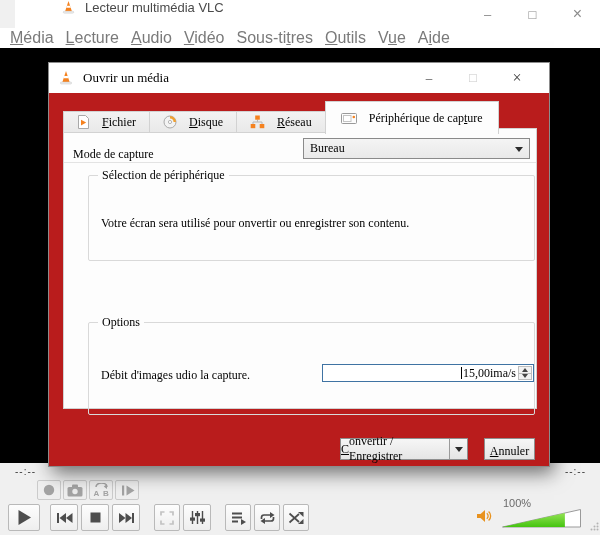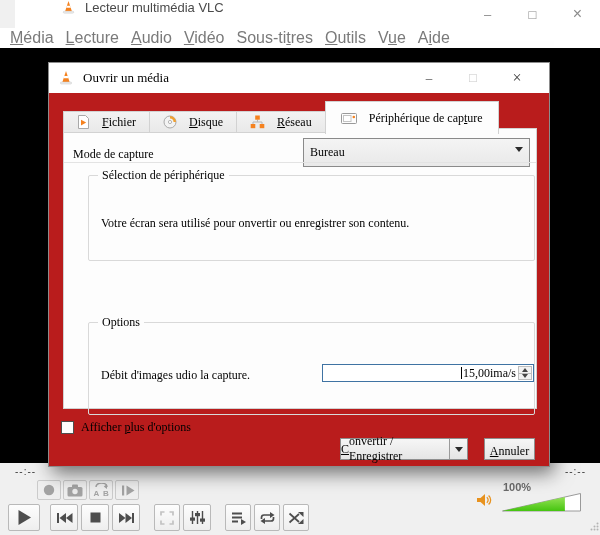--- a/index.html
+++ b/index.html
@@ -23,21 +23,21 @@
   .bottom-panel { position:absolute; top:463px; left:0; width:600px; height:72px; background:#f0f0f0; }
   .time-label { position:absolute; top:3px; font-size:10px; color:#3c3c3c; letter-spacing:1px; }
   .time-label.left { left:15px; } .time-label.right { right:14px; }
   .adv-row { position:absolute; top:17px; left:37px; display:flex; gap:2px; }
   .abtn { width:24px; height:20px; border:1px solid #cbcbcb; border-radius:2px; background:#efefef; display:flex; align-items:center; justify-content:center; }
   .ctrl-row { position:absolute; top:41px; left:8px; display:flex; align-items:center; gap:3px; }
   .cbtn { height:27px; width:28px; border:1px solid #b9b9b9; border-radius:2px; background:linear-gradient(#fdfdfd,#eeeeee); display:flex; align-items:center; justify-content:center; }
   .cbtn.play { width:32px; }
   .cbtn.small { width:26px; }
   .sp8 { width:8px; } .sp4 { width:4px; }
-  .volume-box { position:absolute; right:12px; top:20px; width:112px; height:30px;font-weight:bold; }
+  .volume-box { position:absolute; right:12px; top:36px; width:112px; height:30px; }
   .volume-box .speaker { position:absolute; left:0; bottom:2px; }
   .volume-box .vol-label { position:absolute; left:27px; top:-2px; font-size:11px; color:#6b6b6b; }
   .volume-box svg.vol { position:absolute; right:6px; bottom:1px; }
   .resize-grip { position:absolute; right:1px; bottom:1px; }
 
   
   .dialog { position:absolute; left:48px; top:62px; width:502px; height:405px; background:#b91c1c; border:1px solid #8c8c8c; box-shadow:4px 6px 18px rgba(0,0,0,.55); z-index:10;font-family:Liberation Serif, serif; }
   .dlg-titlebar { height:30px; background:#fff; display:flex; align-items:center; }
   .dlg-titlebar .app-icon { margin-left:9px; margin-right:9px; display:flex; }
   .dlg-titlebar .dlg-title { font-size:13px; color:#000; }
@@ -46,21 +46,21 @@
   .dlg-btn.disabled { color:#c9c9c9; }
   .dlg-btn.close { font-size:16px; }
   .dlg-body { position:relative; height:373px; }
 
   .tabs { position:absolute; left:14px; top:8px; display:flex; align-items:flex-end; z-index:3; }
   .tab { height:22px; padding:0 13px; display:flex; align-items:center; gap:12px; background:linear-gradient(#f3f3f3,#e9e9e9); border:1px solid #d2d2d2; margin-right:-1px; font-size:12px; color:#000; }
   .tab.active { height:28px; background:#fdfdfd; border-bottom:none; padding:16px 15px; position:relative; z-index:4; margin-bottom:-1px; }
   .tab-pane { position:absolute; left:14px; top:35px; width:474px; height:281px; background:#fdfdfd; border:1px solid #d2d2d2; z-index:2; }
 
   .mode-label { position:absolute; left:9px; top:10px;margin-top:8px; }
-  .combobox { position:absolute; left:239px; top:9px; width:227px; height:29px; border:1px solid #8a8a8a; background:linear-gradient(#f4f4f4,#e9e9e9); display:flex; align-items:center; padding:0 20px 0 6px; }
+  .combobox { position:absolute; left:239px; top:9px; width:227px; height:21px; border:1px solid #8a8a8a; background:linear-gradient(#f4f4f4,#e9e9e9); display:flex; align-items:center; padding:0 20px 0 6px; }
   .combo-arrow { position:absolute; right:6px; top:8px; width:0; height:0; border-left:4px solid transparent; border-right:4px solid transparent; border-top:5px solid #2b2b2b; }
   .separator { position:absolute; left:0; right:0; top:33px; border-top:1px solid #e3e3e3; }
 
   .groupbox { position:absolute; left:24px; width:447px; border:1px solid #d9d9d9; border-radius:2px; }
   .groupbox .gb-title { position:absolute; top:-8px; left:9px; background:#fdfdfd; padding:0 4px; }
   .gb-device { top:46px; height:86px; }
   .gb-device .gb-text { position:absolute; left:12px; top:40px; }
   .gb-options { top:145px; height:93px;margin-top:48px; }
   .gb-options .fps-label { position:absolute; left:12px; top:45px; }
   .spinbox { position:absolute; left:233px; top:41px; width:212px; height:18px; border:1px solid #3f73a3; background:#fff; display:flex; align-items:center; justify-content:flex-end; padding-right:17px; }
@@ -322,24 +322,20 @@
                   <span class="tri-up"></span>
                 </span>
               <span class="spin-btn">
                   <span class="tri-down"></span>
                 </span>
             </span>
           </div>
         </div>
       </div>
 
-      <div class="chk-row">
-        <span class="checkbox"></span>
-        <span>Afficher <u>p</u>lus d'options</span>
-      </div>
 
       <div class="dlg-buttons">
         <span class="push-btn split-btn">
           <span class="split-main"><u>C</u>onvertir / Enregistrer</span>
           <span class="split-arrow">
               <span class="combo-arrow" style="position:static"></span>
             </span>
         </span>
         <span class="push-btn btn-cancel">
           <span><u>A</u>nnuler</span>

